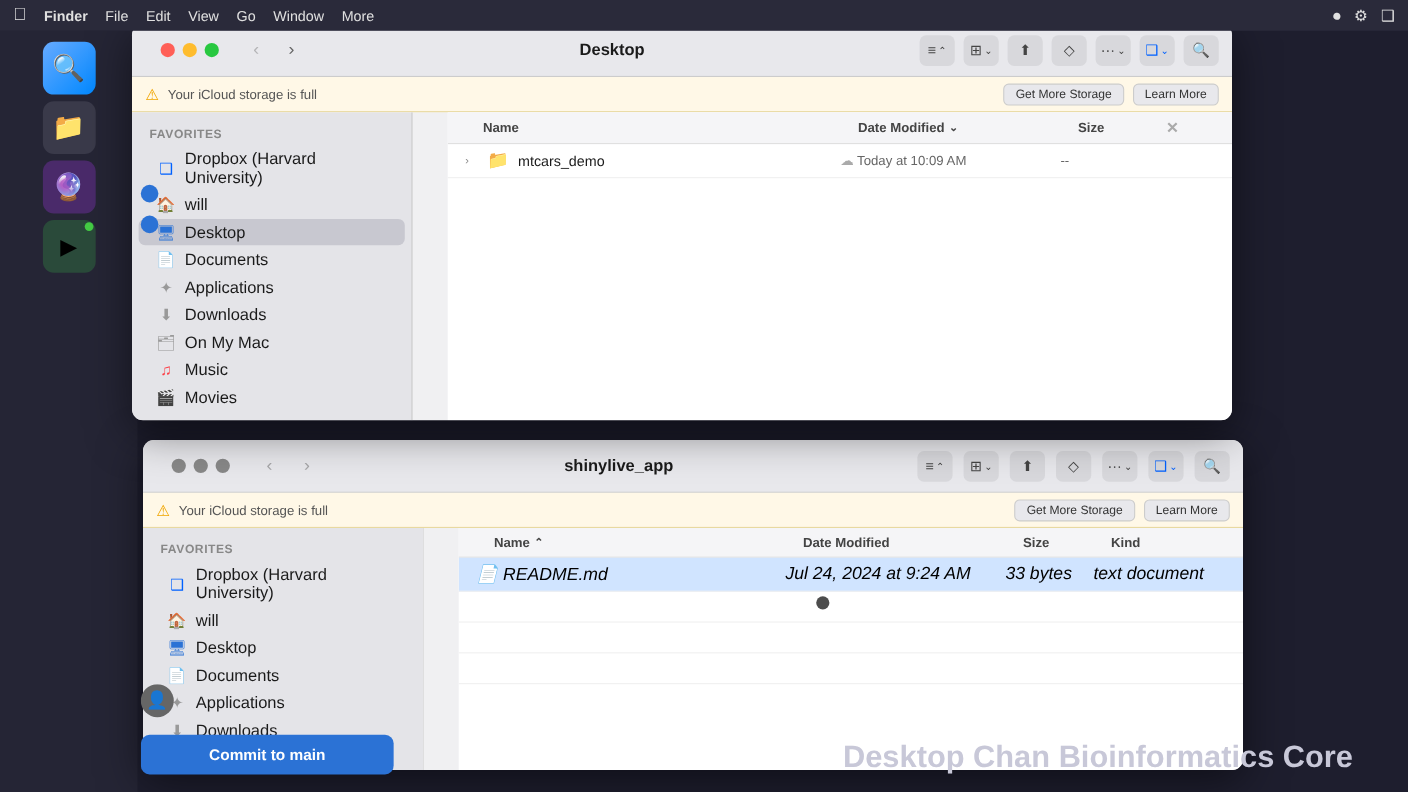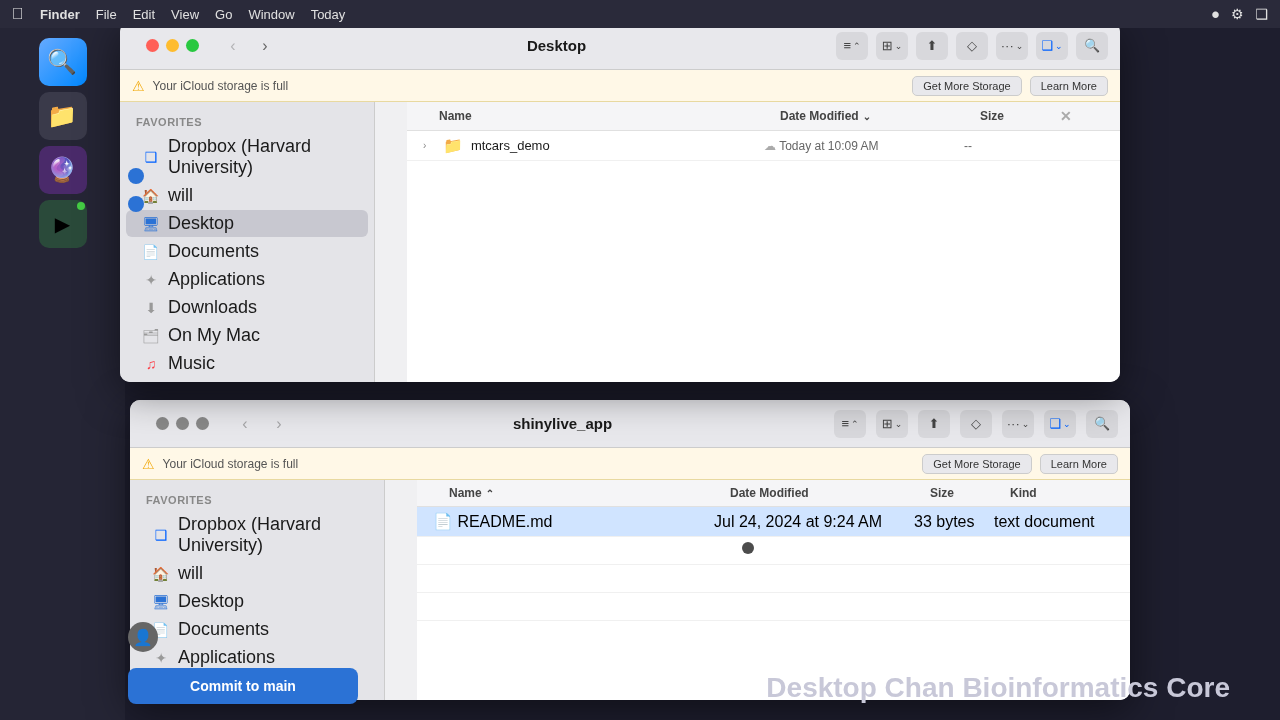--- a/index.html
+++ b/index.html
@@ -273,21 +273,21 @@
     .sidebar-item.active { background: #c8c8d0; }
     .sidebar-item .si-icon {
       width: 18px;
       height: 18px;
       display: flex;
       align-items: center;
       justify-content: center;
       font-size: 14px;
       flex-shrink: 0;
     }
-    .sidebar-item .si-label { font-size: 18px; }
+    .sidebar-item .si-label { font-size: 15px; }
 
     
     .finder-content {
       flex: 1;
       background: white;
       overflow-y: auto;
       display: flex;
       flex-direction: column;
     }
 
@@ -356,20 +356,21 @@
       border-bottom: 1px solid #e0e0e0;
       background: #f5f5f7;
     }
     .content-row-4 {
       display: grid;
       grid-template-columns: 1fr 200px 80px 120px;
       padding: 5px 16px;
       align-items: center;
       border-bottom: 1px solid #f0f0f0;
       cursor: pointer;
+      font-style: italic;
     }
 
     
     .content-row-4.selected {
       background: #d0e4ff;
     }
 
     
     .cursor {
       position: absolute;
@@ -428,21 +429,21 @@
 <body>
 
 <div class="menubar">
   <span class="menubar-apple"></span>
   <span class="menubar-item bold">Finder</span>
   <span class="menubar-item">File</span>
   <span class="menubar-item">Edit</span>
   <span class="menubar-item">View</span>
   <span class="menubar-item">Go</span>
   <span class="menubar-item">Window</span>
-  <span class="menubar-item">Today</span>
+  <span class="menubar-item">More</span>
   <div class="menubar-right">
     <span class="menubar-icon">⏺</span>
     <span class="menubar-icon">⚙</span>
     <span class="menubar-icon">❑</span>
   </div>
 </div>
 
 <div class="left-panel">
   <div class="dock-icon" style="background:linear-gradient(135deg,#6af,#08f);">🔍</div>
   <div class="dock-icon" style="background:#3a3a4a;">📁</div>

